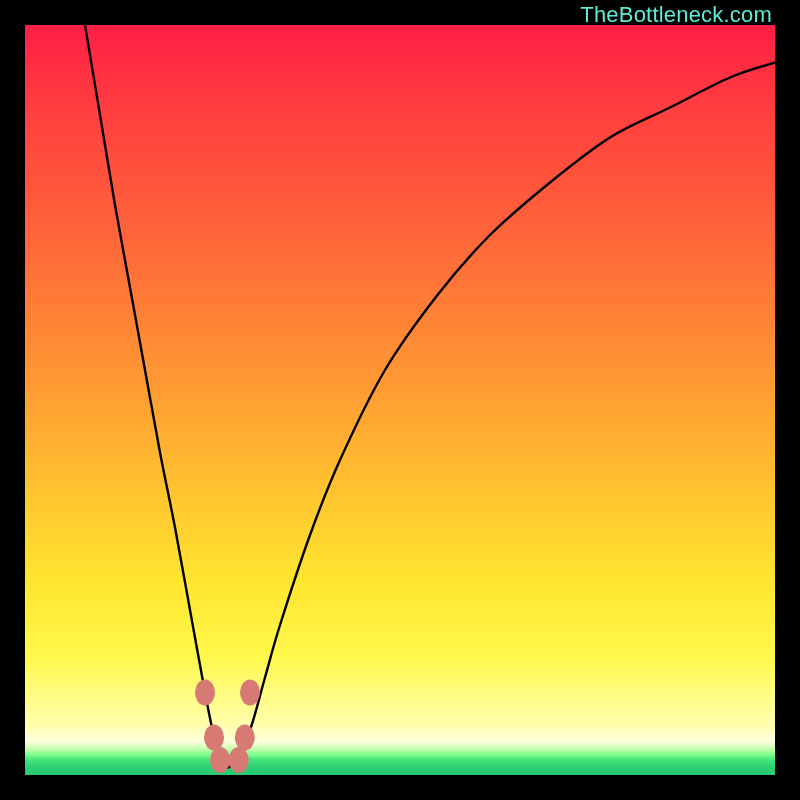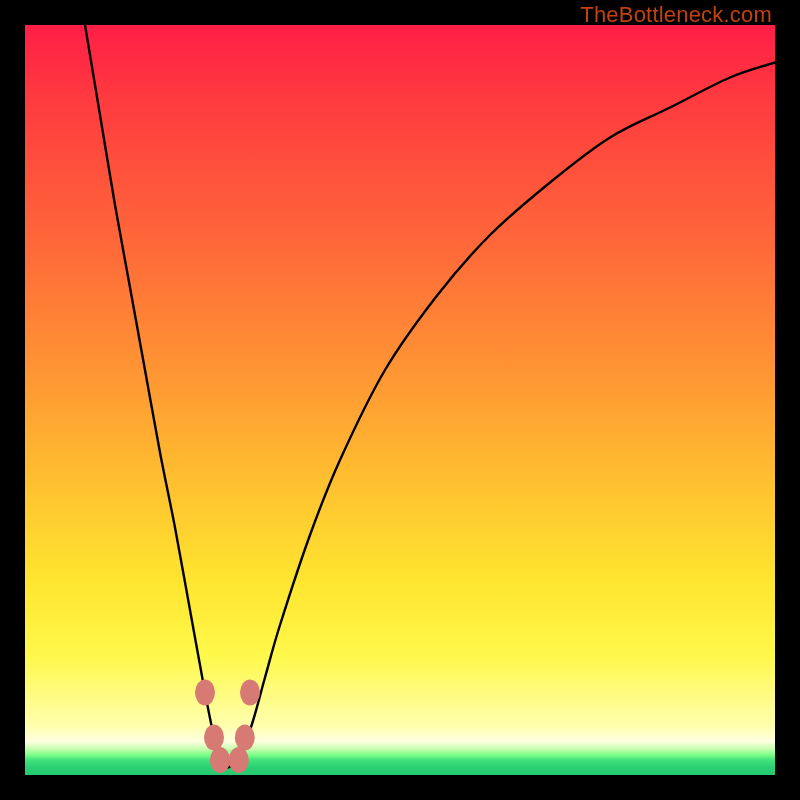--- a/index.html
+++ b/index.html
@@ -43,21 +43,21 @@
       #7dff8a 97.3%,
       #41e27a 98%,
       #2bd073 99%,
       #26c96f 100%
     );
   }
   .attribution {
     position: absolute;
     top: 2px;
     right: 28px;
-    color: #c2410c;
+    color: #5eead4;
     font-size: 22px;
     font-weight: 400;
     letter-spacing: 0.2px;
     user-select: none;
   }
   svg.curve {
     position: absolute;
     inset: 0;
     width: 100%;
     height: 100%;

